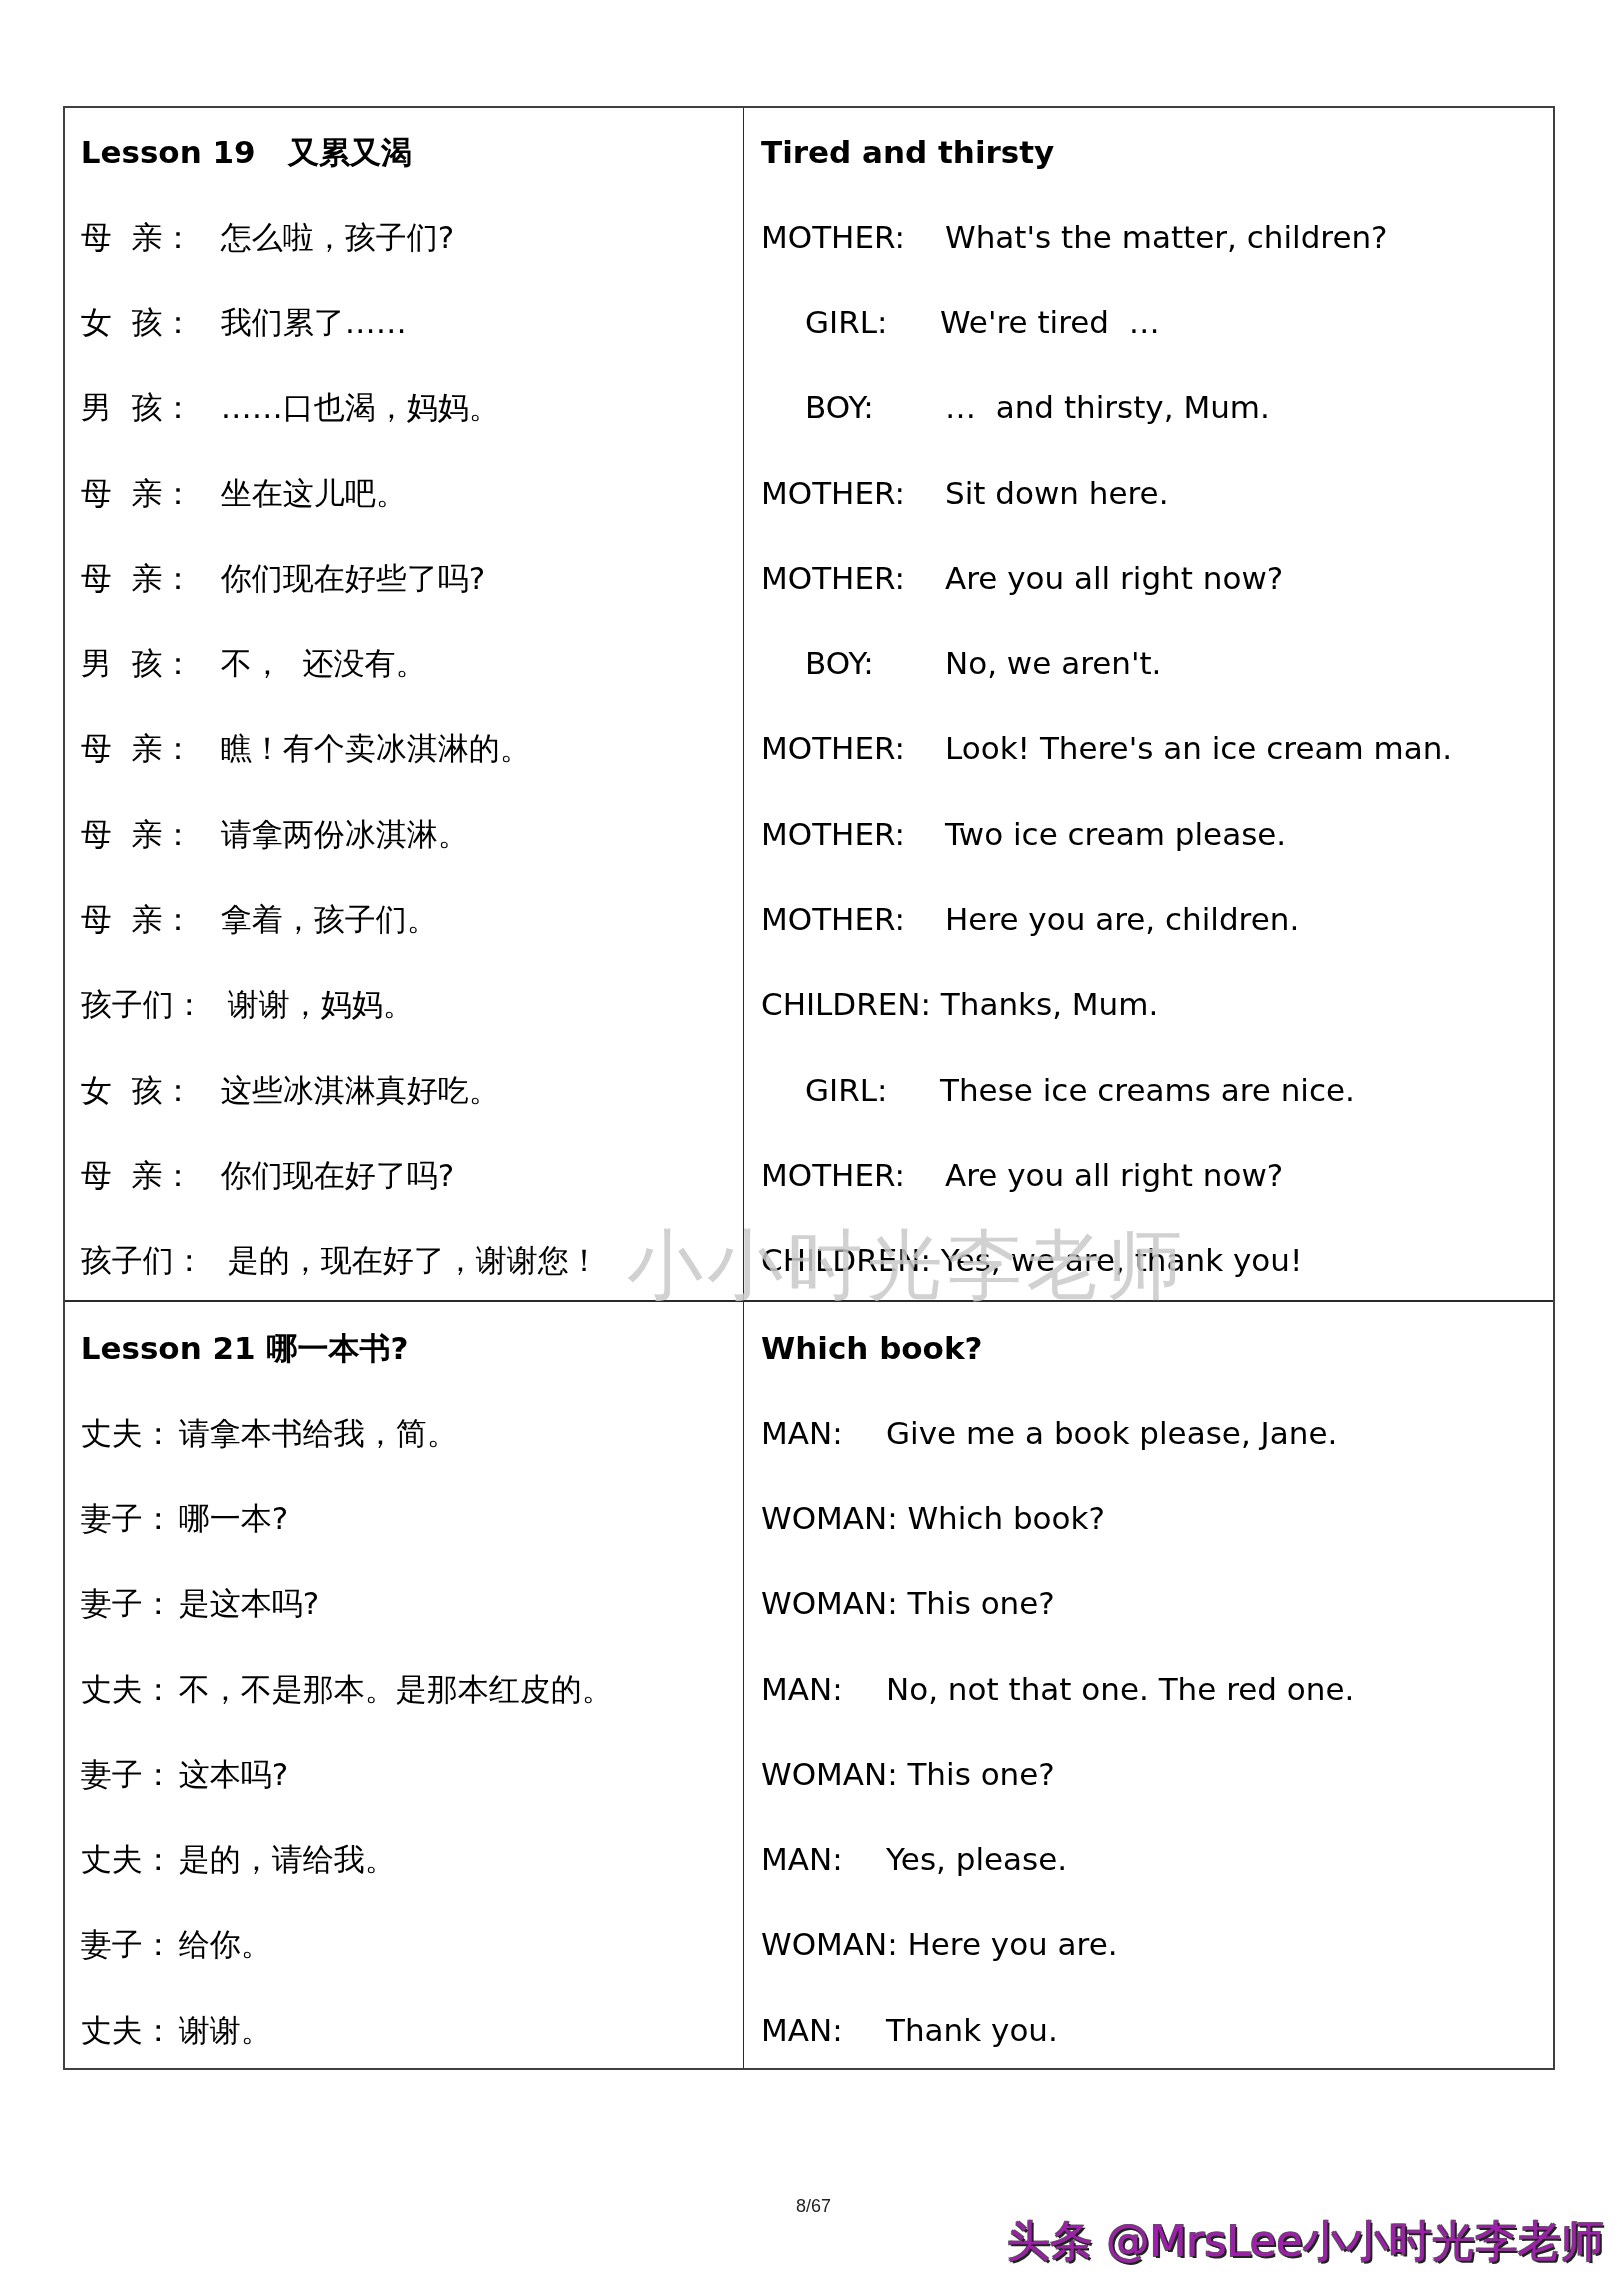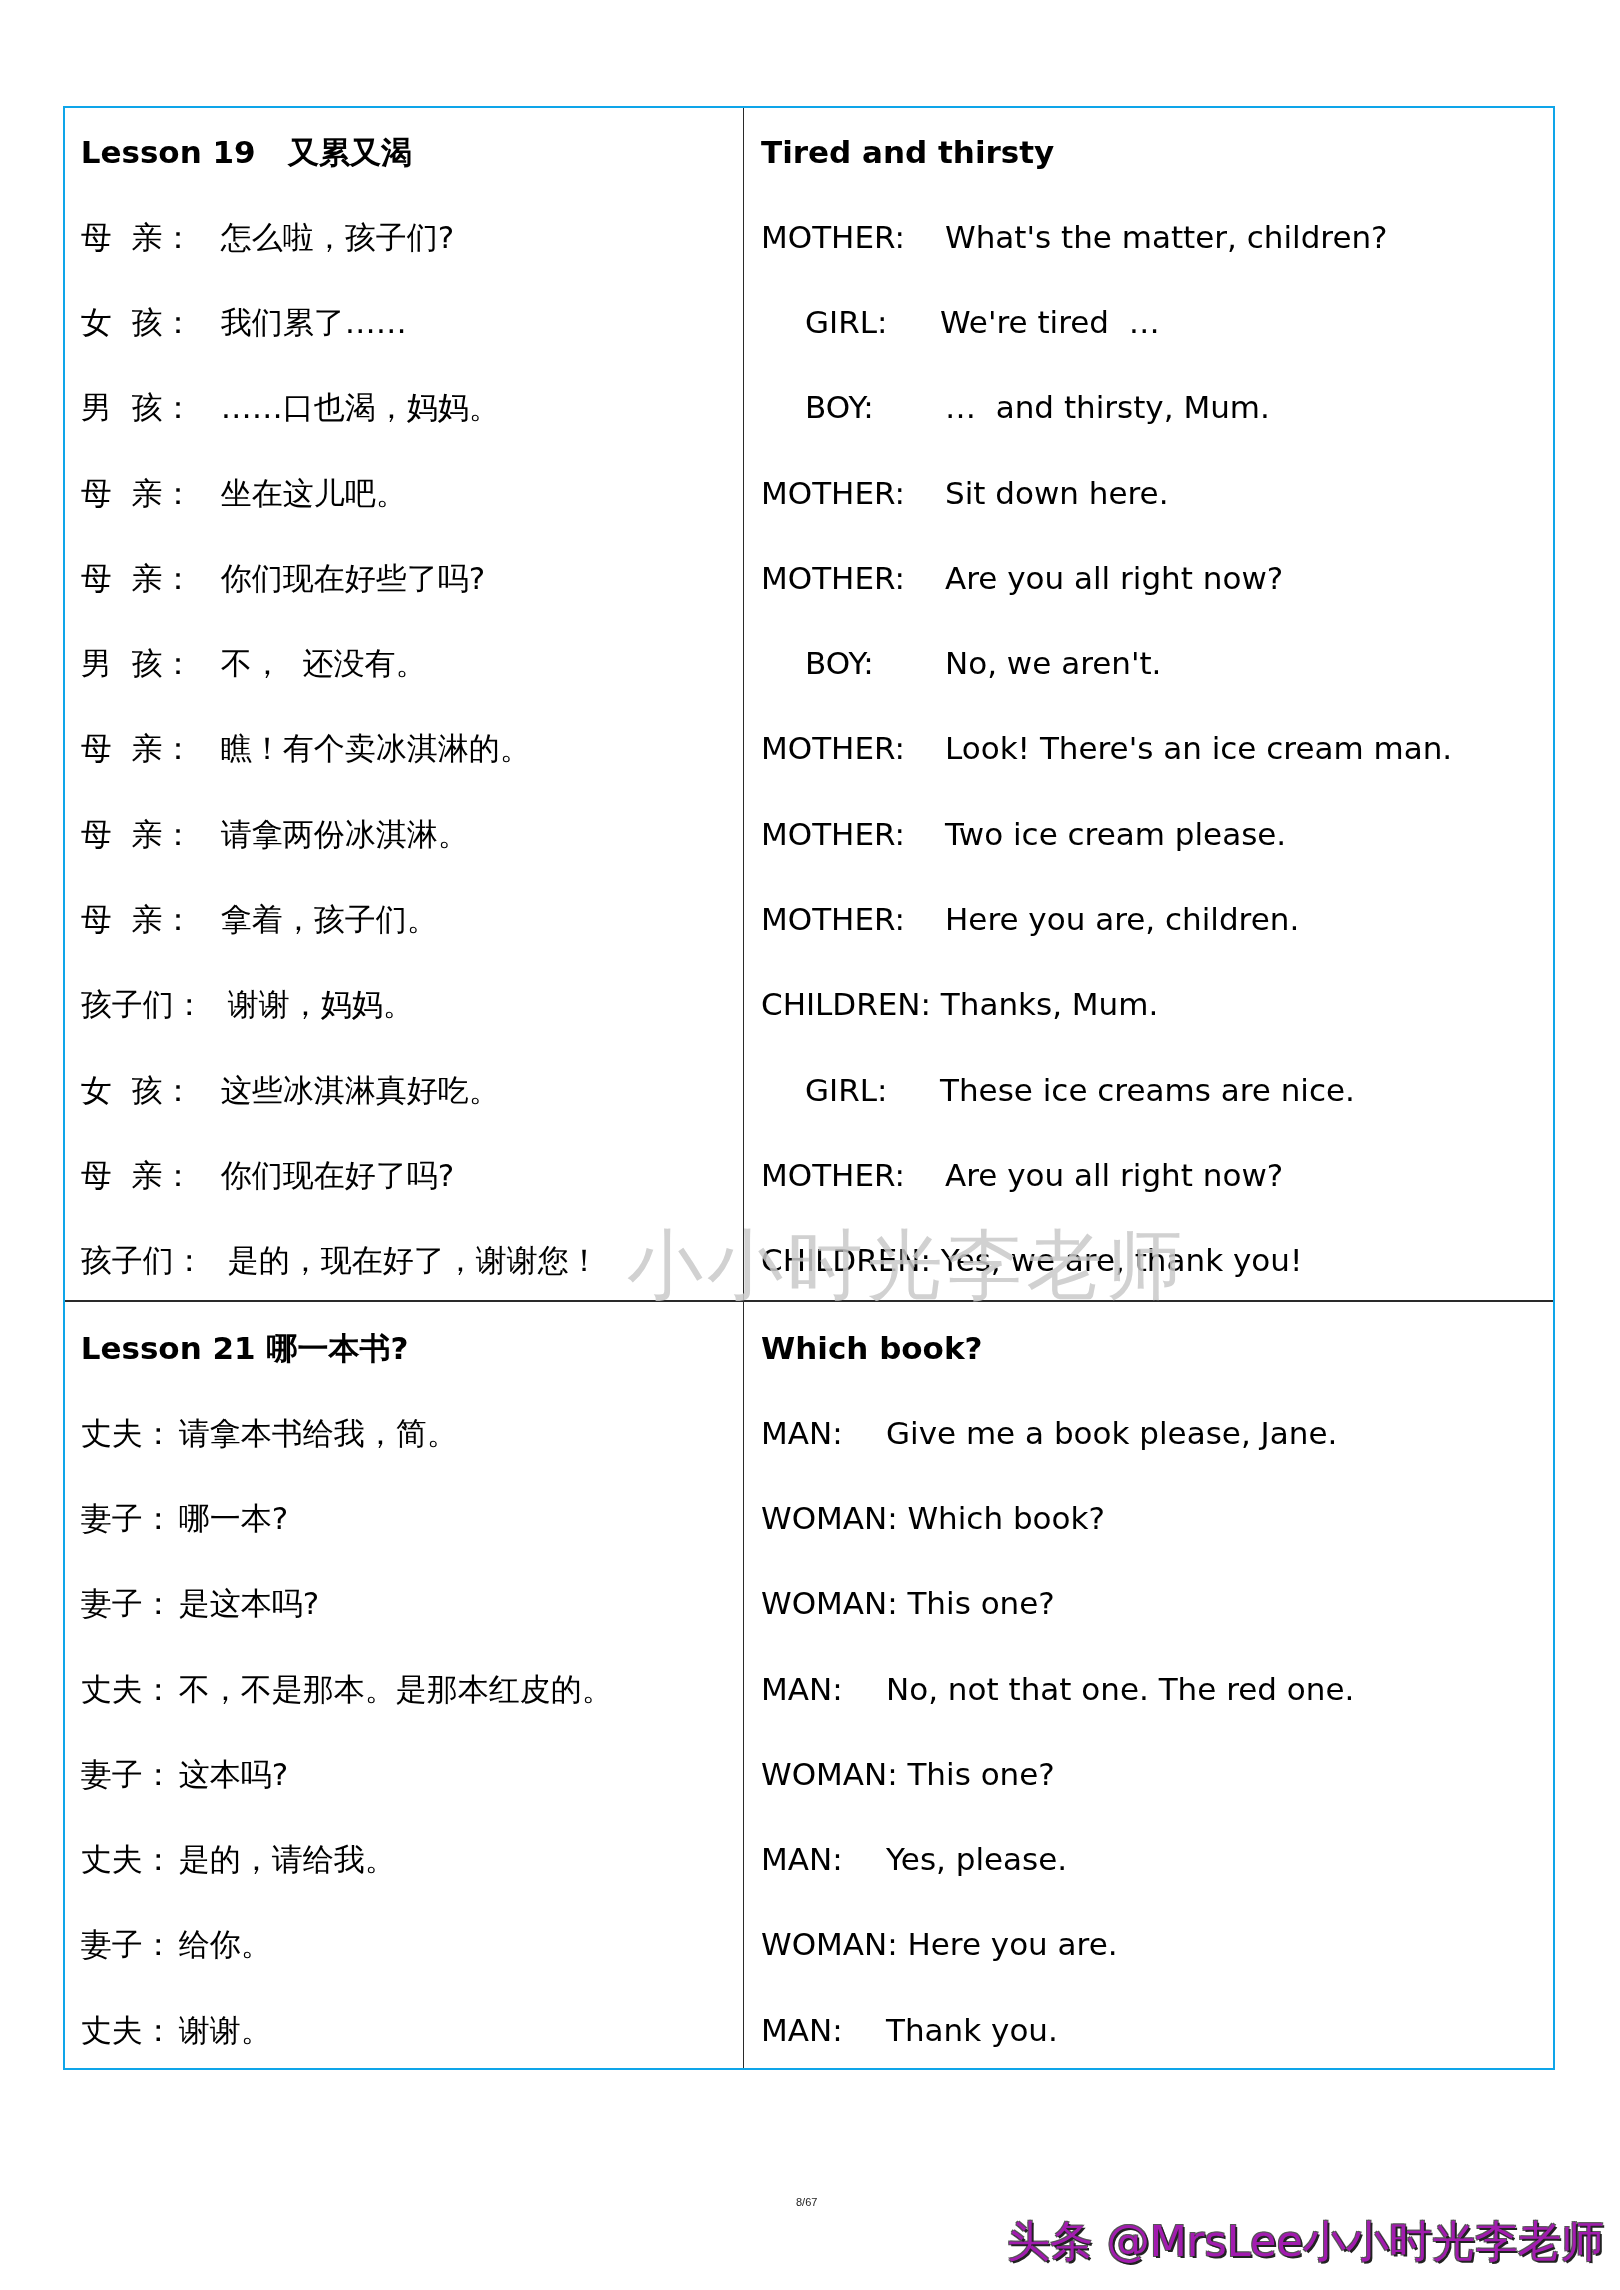--- a/index.html
+++ b/index.html
@@ -1,40 +1,40 @@
 <!DOCTYPE html>
 <html><head>
 <meta charset="utf-8">
 <style>
   html, body { margin:0; padding:0; background:#ffffff; }
   body { width:1620px; height:2291px; position:relative; overflow:hidden;
          font-family:"DejaVu Sans","Liberation Sans",sans-serif; color:#000; }
   .table { position:absolute; left:63px; top:106px; width:1492px; height:1964px;
-           border:2px solid #0ea5e9; box-sizing:border-box; }
+           border:2px solid #404040; box-sizing:border-box; }
   .vdiv { position:absolute; left:678px; top:0; bottom:0; width:0; border-left:1.5px solid #2a2a2a; }
   .hdiv { position:absolute; left:0; right:0; top:1192px; height:0; border-top:2px solid #2a2a2a; }
   .section { position:absolute; left:0; right:0; }
   .sec1 { top:0; height:1192px; }
   .sec2 { top:1194px; height:768px; }
   .col { position:absolute; top:0; bottom:0; }
   .col-left { left:15.7px; width:647px; }
   .col-right { left:696px; width:774px; }
   .line { position:absolute; left:0; white-space:pre; font-size:31px; line-height:39px; height:39px; }
   .title { font-weight:bold; font-size:31px; }
   .spk { display:inline-block; }
   .zh .spk { width:140px; }
   .zh2 .spk { width:98px; }
   .zh .spk.wide { width:147px; }
   .en .spk { width:184px; }
   .en2 .spk { width:125px; }
   .en .spk.boy { width:140px;margin-left:44px; }
   .en .spk.tight, .en2 .spk.tight { width:auto; margin-right:9.8px; }
   .watermark-center { position:absolute; left:627px; top:1215px; font-size:76px; color:#c9c9c9;
                       opacity:0.85; letter-spacing:3.9px; white-space:nowrap; font-weight:normal; }
-  .page-num { position:absolute; left:796px; top:2196px; font-size:11px; color:#222;
+  .page-num { position:absolute; left:796px; top:2196px; font-size:18px; color:#222;
               font-family:"Liberation Sans",sans-serif; }
   .watermark-bottom { position:absolute; left:1007px; top:2213px; font-size:43px; color:#a21caf;
                       white-space:nowrap;
                       text-shadow: 2px 2px 0 #222, -1px -1px 0 #555, 1px -1px 0 #555, -1px 1px 0 #555; }
 </style>
 </head>
 <body>
 
 <div class="table">
   <div class="vdiv"></div>

